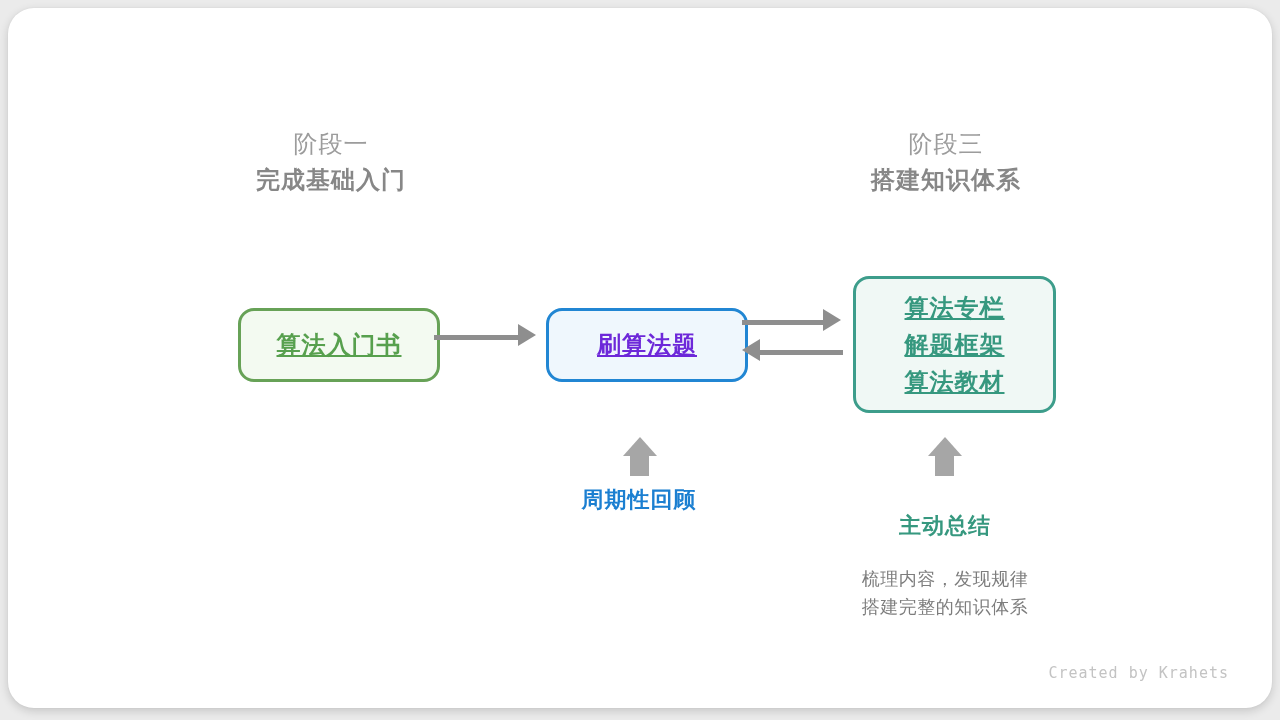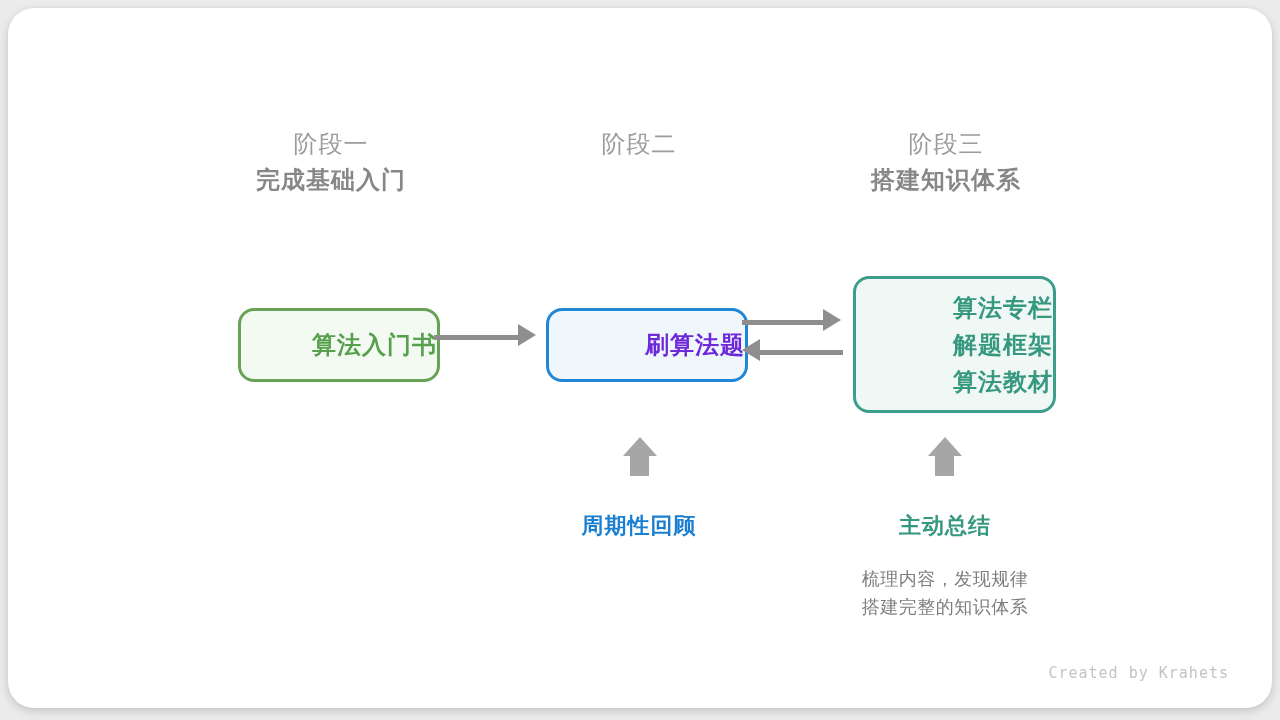--- a/index.html
+++ b/index.html
@@ -36,25 +36,26 @@
     color: #878787;
     letter-spacing: 1px;
   }
   .node {
     position: absolute;
     border-radius: 16px;
     border-style: solid;
     border-width: 3px;
     display: flex;
     flex-direction: column;
-    align-items: flex-end;
+    align-items: center;
     justify-content: center;
     font-size: 24px;
     font-weight: 700;
     letter-spacing: 1px;
+    text-decoration: underline;
   }
   .node-1 {
     left: 230px; top: 300px; width: 202px; height: 74px;
     border-color: #67a257; background: #f3faf1; color: #57a04e;
   }
   .node-2 {
     left: 538px; top: 300px; width: 202px; height: 74px;
     border-color: #2186d3; background: #eff7fd; color: #6d28d9;
   }
   .node-3 {
@@ -127,21 +128,20 @@
 </head>
 <body>
 
 <div class="card">
 
   <div class="stage-col" style="left:163px; top:120px;">
     <span class="stage-label">阶段一</span>
     <span class="stage-subtitle">完成基础入门</span>
   </div>
   <div class="stage-col" style="left:471px; top:120px;">
-    <span class="stage-label">阶段二</span>
   </div>
   <div class="stage-col" style="left:778px; top:120px;">
     <span class="stage-label">阶段三</span>
     <span class="stage-subtitle">搭建知识体系</span>
   </div>
 
   <div class="node node-1">
     <span>算法入门书</span>
   </div>
   <div class="node node-2">
@@ -171,21 +171,21 @@
   <div>
     <div class="up-arrow-head" style="left:615px; top:429px;"></div>
     <div class="up-arrow-stem" style="left:622px; top:448px;"></div>
   </div>
 
   <div>
     <div class="up-arrow-head" style="left:920px; top:429px;"></div>
     <div class="up-arrow-stem" style="left:927px; top:448px;"></div>
   </div>
 
-  <div class="annotation" style="left:461px; top:503px;font-family:Liberation Serif, serif;">
+  <div class="annotation" style="left:461px; top:477px;font-family:Liberation Serif, serif;">
     <span class="annotation-title blue">周期性回顾</span>
   </div>
 
   <div class="annotation" style="left:767px; top:503px;">
     <span class="annotation-title teal">主动总结</span>
     <span class="annotation-desc">
       <span>梳理内容，发现规律</span><br>
       <span>搭建完整的知识体系</span>
     </span>
   </div>

